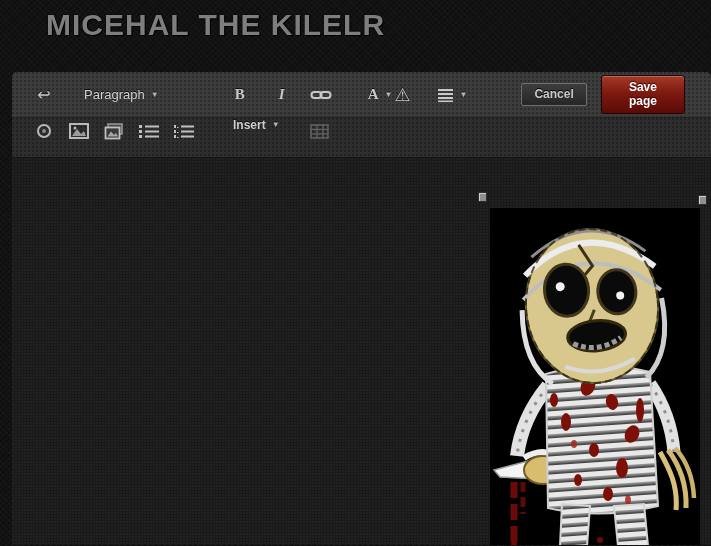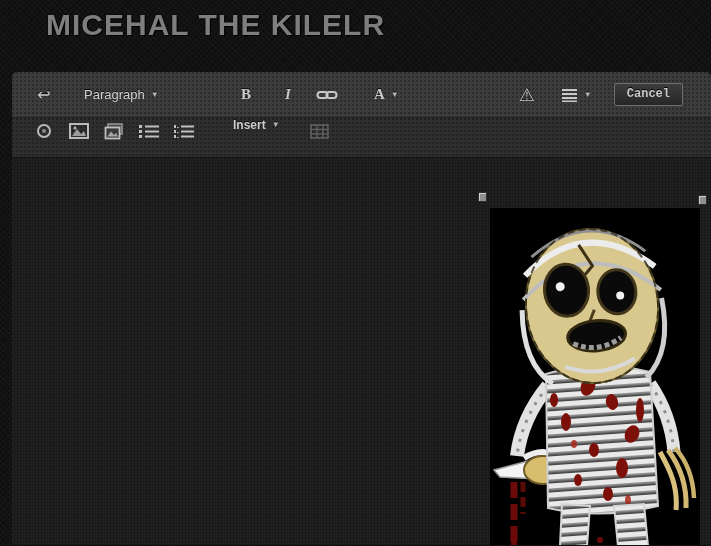--- a/index.html
+++ b/index.html
@@ -68,21 +68,22 @@
   .color-btn { margin-left:36px; font-family:"Liberation Serif", serif; font-weight:bold; font-size:15px; }
   .spacer { flex:1; }
   .warn-btn { font-size:18px; margin-right:24px; }
   .lines-btn { margin-right:22px; }
   .btn-cancel {
     padding:3px 12px 4px; margin-right:14px;
     background:linear-gradient(#3d3d3d,#262626);
     border:1px solid #6e6e6e; border-radius:2px;
     color:#c9c9c9; font-size:12px; font-weight:bold;
     text-shadow:0 -1px 0 #000; cursor:pointer;
-    font-family:Liberation Mono, monospace;
+    font-family:Liberation Sans, sans-serif;
+    margin-left:32px;
   }
   .btn-save {
     padding:4px 13px 5px; margin-right:12px;
     background:linear-gradient(#a53a27 0%, #7e1a10 45%, #5a0b06 100%);
     border:1px solid #240503; border-radius:3px;
     color:#fff; font-size:12px; font-weight:bold;
     text-shadow:0 -1px 1px #300;
     box-shadow:inset 0 1px 0 rgba(255,255,255,0.25);
     cursor:pointer; font-family:"Liberation Sans", sans-serif;
   }
@@ -145,20 +146,21 @@
         <g stroke="#c9c9c9" stroke-width="2">
           <line x1="1" y1="2" x2="16" y2="2"></line>
             <line x1="1" y1="6" x2="16" y2="6"></line>
           <line x1="1" y1="10" x2="16" y2="10"></line>
             <line x1="1" y1="13.5" x2="16" y2="13.5"></line>
         </g>
       </svg>
       <span class="caret">▼</span>
     </span>
     <button class="btn-cancel">Cancel</button>
+    <button class="btn-save">Save page</button>
   </div>
 
   <div class="toolbar-row2">
     <span class="ibtn r2-icon">
       <svg width="16" height="16" viewBox="0 0 16 16">
         <circle cx="8" cy="8" r="6" fill="none" stroke="#b9b9b9" stroke-width="2"></circle>
         <circle cx="8" cy="8" r="2" fill="#8a8a8a"></circle>
       </svg>
     </span>
     <span class="ibtn r2-icon">

